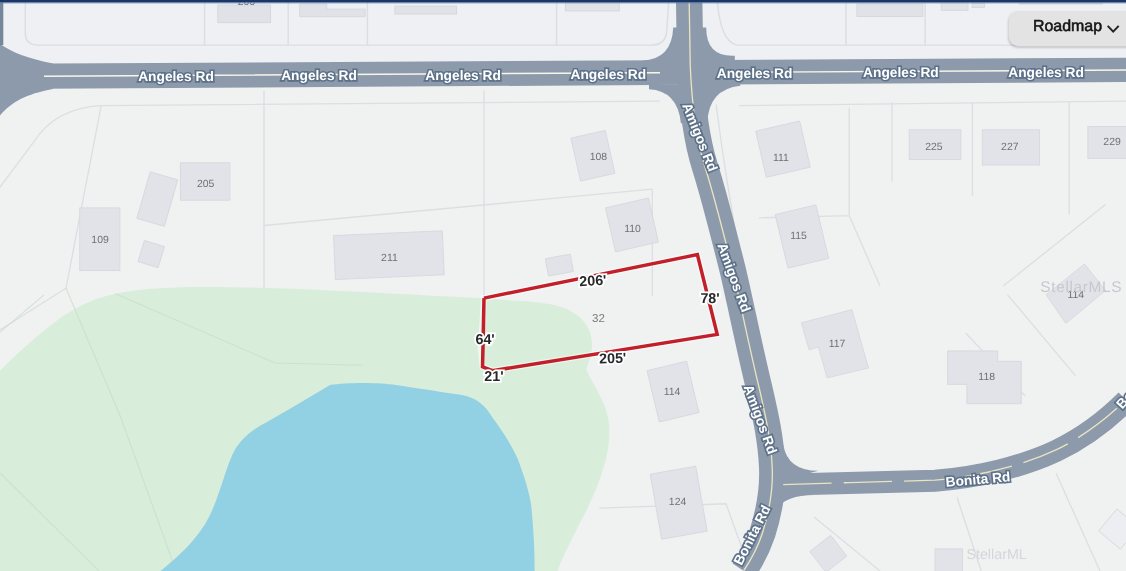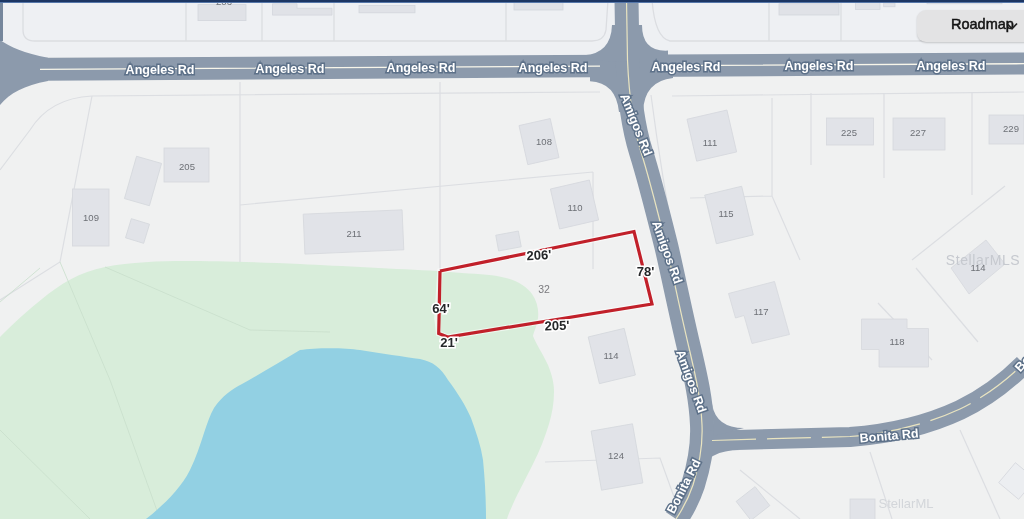--- a/index.html
+++ b/index.html
@@ -238,18 +238,18 @@
     <text x="557" y="330" transform="rotate(-2 557 325)">205'</text>
 
     <text x="449" y="346.5">21'</text>
   </g>
 
   <rect x="0" y="0" width="1024" height="2" fill="#1c3663"></rect>
   <rect x="0" y="2" width="1024" height="1" fill="#5577aa"></rect>
 </svg>
 
 <div style="position:absolute;left:917px;top:10px;width:120px;height:32px;background:#e3e3e4;border-radius:9px;box-shadow:0 1px 2px rgba(0,0,0,0.18);">
-  <span style="position:absolute;left:22px;top:6px;font-size:14.5px;font-weight:400;-webkit-text-stroke:0.5px #141414;color:#141414;margin-left:12px;">Roadmap</span>
+  <span style="position:absolute;left:22px;top:6px;font-size:14.5px;font-weight:400;-webkit-text-stroke:0.5px #141414;color:#141414;">Roadmap</span>
   <svg width="14" height="9" style="position:absolute;left:88px;top:12px;" viewBox="0 0 14 9">
         <path d="M2,1.5 L7,6.8 L12,1.5" stroke="#222" stroke-width="1.8" fill="none"></path>
       </svg>
 </div>
 </div>
 
 </body></html>

